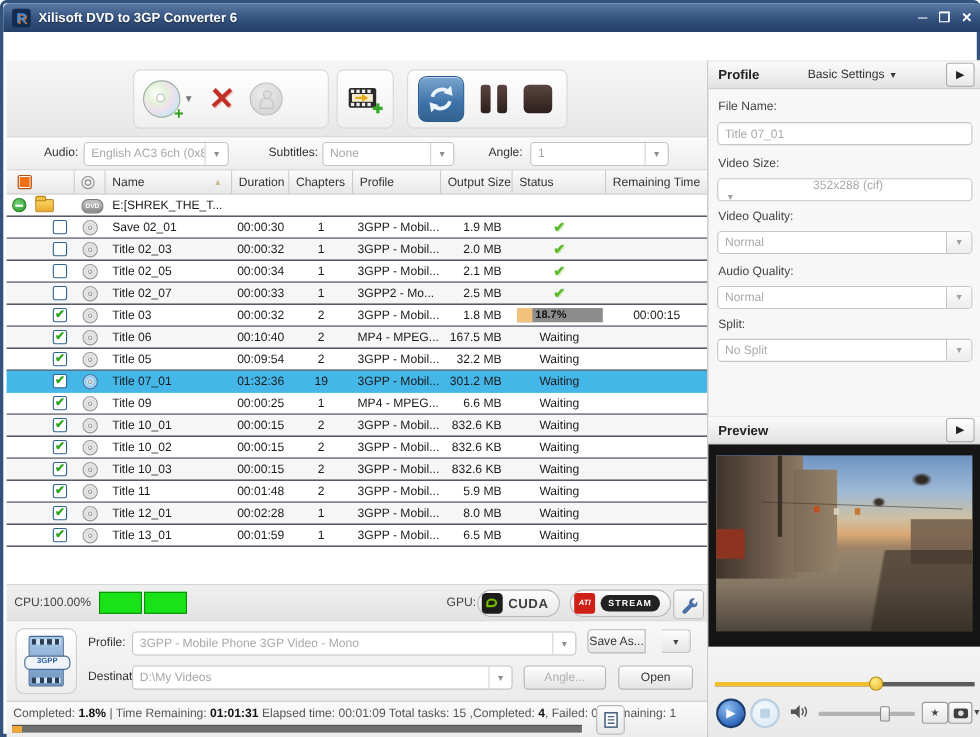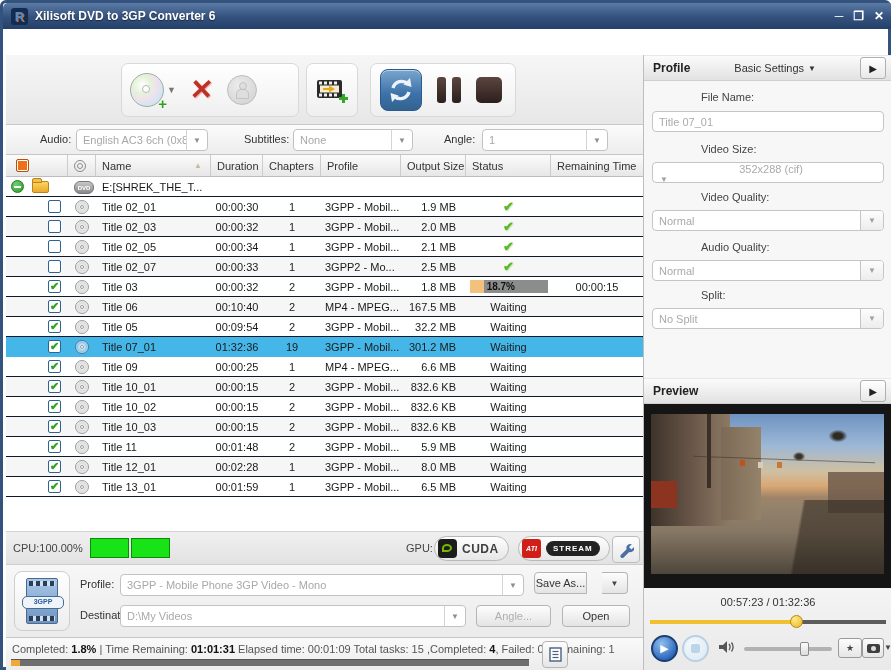--- a/index.html
+++ b/index.html
@@ -110,21 +110,21 @@
   .sb-fill{height:100%;background:#f0a838;}
   .sb-log{position:absolute;left:536px;top:3px;width:24px;height:25px;border:1px solid #b5b5b5;border-radius:4px;background:linear-gradient(180deg,#fdfdfd,#e6e6e6);display:flex;align-items:center;justify-content:center;}
 
   
   .rpanel{position:absolute;left:640px;top:52px;width:248px;height:615px;background:#f7f7f7;border-left:1px solid #bdbdbd;box-sizing:border-box;}
   .phead{position:absolute;left:0;width:248px;height:26px;background:linear-gradient(180deg,#fbfbfb,#e2e2e2);border-bottom:1px solid #cfcfcf;border-top:1px solid #e8e8e8;display:flex;align-items:center;box-sizing:border-box;}
   .phead .ptitle{font-size:12px;font-weight:bold;color:#222;margin-left:9px;}
   .arrow-btn{margin-left:auto;margin-right:6px;width:24px;height:20px;border:1px solid #b0b0b0;border-radius:3px;background:linear-gradient(180deg,#fff,#e8e8e8);font-size:10px;color:#222;display:flex;align-items:center;justify-content:center;}
   .preset{margin-left:auto;font-size:11px;color:#333;display:flex;align-items:center;gap:4px;}
   .preset .car{font-size:8px;color:#333;}
-  .flabel{position:absolute;left:9px;font-size:11px;color:#444;margin-left:48px;}
+  .flabel{position:absolute;left:9px;font-size:11px;color:#444;}
   .finput{position:absolute;left:8px;width:232px;height:21px;border:1px solid #c5c5c5;border-radius:4px;background:#fff;color:#aaa;font-size:11px;padding:0 6px;box-sizing:border-box;font-family:"Liberation Sans",sans-serif;}
   .fdd{position:absolute;left:8px;width:232px;height:21px;border:1px solid #c5c5c5;border-radius:4px;background:#fff;box-sizing:border-box;display:flex;align-items:center;}
   .fdd .val{flex:1;padding-left:6px;font-size:11px;color:#aaa;}
   .fdd .arr{width:22px;align-self:stretch;display:flex;align-items:center;justify-content:center;font-size:8px;color:#a0a0a0;}
   .fdd.btnarr .arr{border-left:1px solid #c5c5c5;background:linear-gradient(180deg,#fdfdfd,#ededed);border-radius:0 3px 3px 0;}
 
   
   .pv-video{position:absolute;left:0;top:349px;width:248px;height:184px;background:#151515;}
   .scene{position:absolute;left:7px;top:10px;width:233px;height:160px;overflow:hidden;background:linear-gradient(180deg,#6e93c2 0%,#9db8d6 20%,#cfc0a2 36%,#d9a874 45%,#a08468 52%,#93836d 58%,#857663 74%,#4e463c 100%);}
   .scene div{position:absolute;}
@@ -283,21 +283,21 @@
         <div></div>
     </div>
 
   <div class="trow">
         <div class="c-check">
           <span class="cb"></span>
         </div>
         <div>
           <span class="discrow"></span>
         </div>
-        <div class="c-name">Title 02_01</div>
+        <div class="c-name">Save 02_01</div>
         <div class="c-dur">00:00:30</div>
         <div class="c-chap">1</div>
         <div class="c-prof">3GPP - Mobil...</div>
         <div class="c-size">1.9 MB</div>
         <div class="c-status"><span class="okc">✔</span></div>
         <div class="c-rem"></div>
       </div>
       <div class="trow alt">
         <div class="c-check">
           <span class="cb"></span>
@@ -633,21 +633,20 @@
         <div class="sc-f1"></div>
         <div class="sc-f2"></div>
         <div class="sc-f3"></div>
         <div class="sc-palm1"></div>
         <div class="sc-palm2"></div>
         <div class="sc-shadow"></div>
       </div>
     </div>
 
     <div class="pv-ctrl">
-      <div class="pv-time">00:57:23 / 01:32:36</div>
       <div class="seek">
         <div class="seek-fill" style="width: 62%;"></div>
         <div class="seek-thumb" style="left: calc(62% - 6px);"></div>
       </div>
       <span class="play-btn">▶</span>
       <span class="stopp-btn">
           <i></i>
         </span>
       <span class="vol-ic">
         <svg width="17" height="14" viewBox="0 0 17 14">

